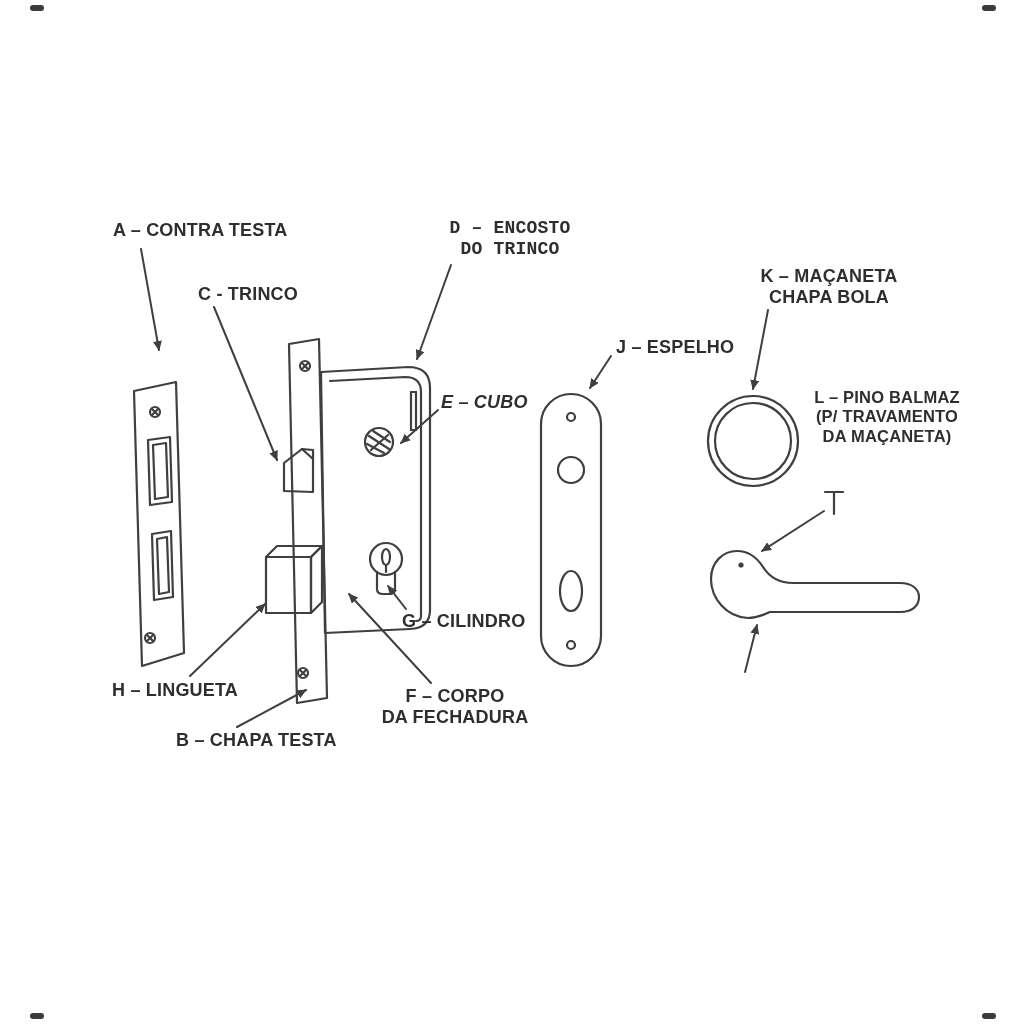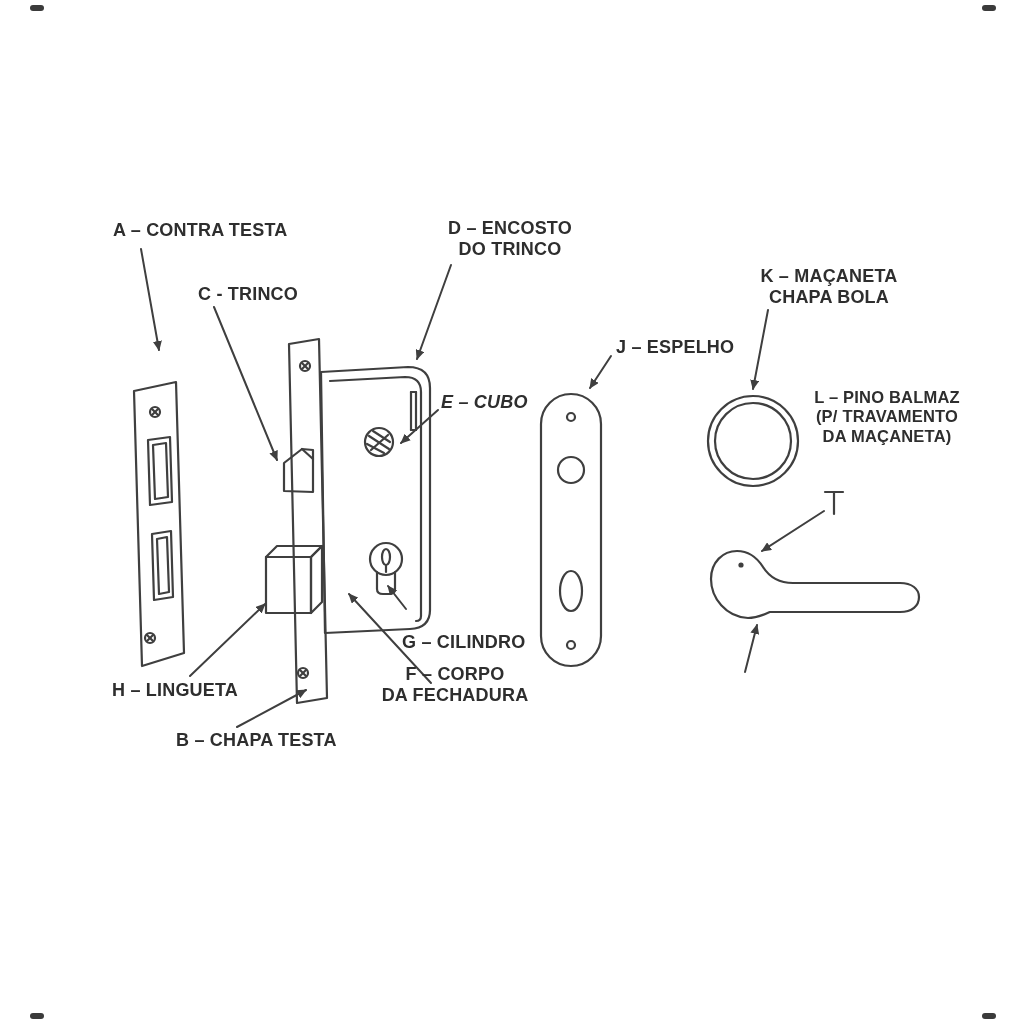--- a/index.html
+++ b/index.html
@@ -118,31 +118,31 @@
       <line x1="237" y1="727" x2="306" y2="690" marker-end="url(#arrow)"></line>
       <line x1="611" y1="356" x2="590" y2="388" marker-end="url(#arrow)"></line>
       <line x1="768" y1="310" x2="753" y2="389" marker-end="url(#arrow)"></line>
       <line x1="824" y1="511" x2="762" y2="551" marker-end="url(#arrow)"></line>
       <line x1="745" y1="672" x2="757" y2="625" marker-end="url(#arrow)"></line>
     </g>
   </svg>
 
   <div class="label" style="left:113px;top:220px;">A – CONTRA TESTA</div>
   <div class="label" style="left:198px;top:284px;">C - TRINCO</div>
-  <div class="label center" style="left:510px;top:218px;">D – ENCOSTO
+  <div class="label center" style="left:510px;top:218px;font-family:Liberation Mono, monospace;">D – ENCOSTO
 DO TRINCO</div>
   <div class="label" style="left:441px;top:392px;font-style:italic;">E – CUBO</div>
   <div class="label" style="left:616px;top:337px;">J – ESPELHO</div>
   <div class="label center" style="left:829px;top:266px;">K – MAÇANETA
 CHAPA BOLA</div>
   <div class="label center" style="left:887px;top:388px;font-size:16.5px;">L – PINO BALMAZ
 (P/ TRAVAMENTO
 DA MAÇANETA)</div>
-  <div class="label" style="left:402px;top:611px;margin-top:21px;">G – CILINDRO</div>
-  <div class="label center" style="left:455px;top:664px;">F – CORPO
+  <div class="label" style="left:402px;top:611px;">G – CILINDRO</div>
+  <div class="label center" style="left:455px;top:686px;">F – CORPO
 DA FECHADURA</div>
   <div class="label" style="left:112px;top:680px;">H – LINGUETA</div>
   <div class="label" style="left:176px;top:730px;">B – CHAPA TESTA</div>
 
   <div class="corner-mark" style="left:30px;top:5px;"></div>
   <div class="corner-mark" style="left:982px;top:5px;"></div>
   <div class="corner-mark" style="left:30px;top:1013px;"></div>
   <div class="corner-mark" style="left:982px;top:1013px;"></div>
 </div>
 

